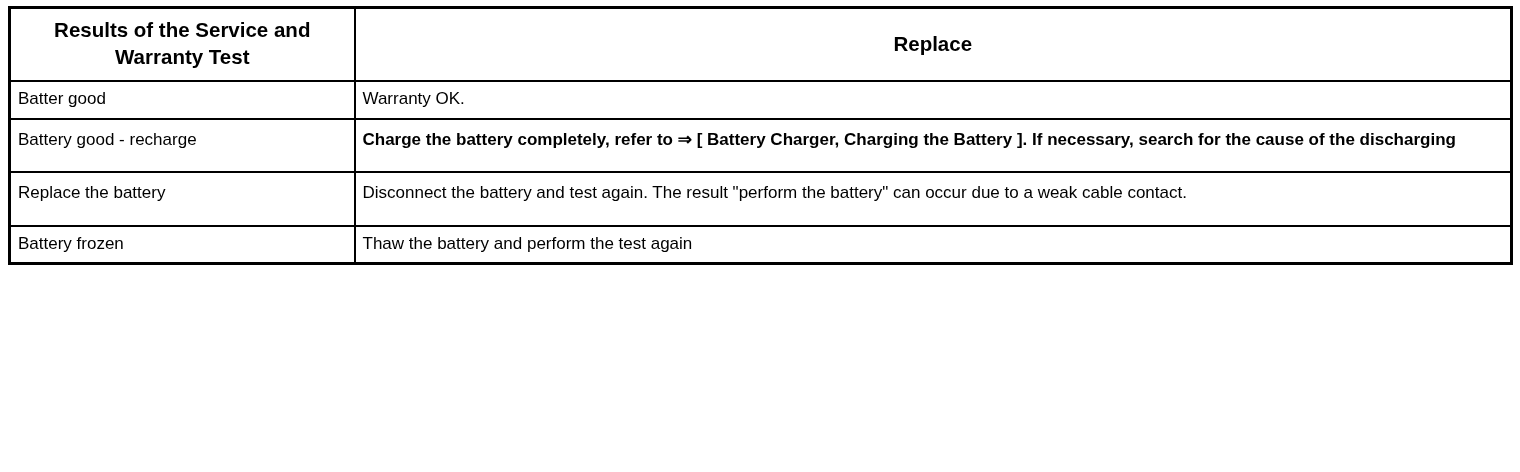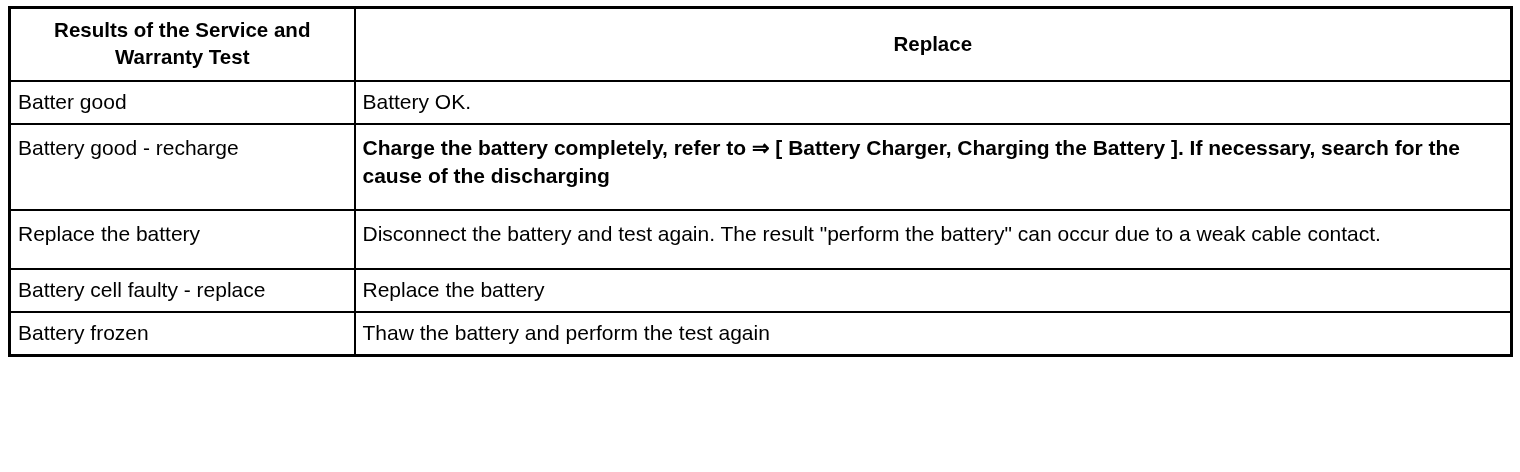--- a/index.html
+++ b/index.html
@@ -28,21 +28,21 @@
     border: 3px solid #000000;
   }
   table.doc-table col.col-result { width: 345px; }
   table.doc-table col.col-measures { width: 1157px; }
 
   table.doc-table th,
   table.doc-table td {
     border: 2px solid #000000;
     vertical-align: top;
     padding: 5px 7px 6px 7px;
-    font-size: 21px;
+    font-size: 17px;
     line-height: 1.32;
     font-weight: normal;
   }
   table.doc-table thead th {
     font-weight: bold;
     font-size: 20.5px;
     text-align: center;
     vertical-align: middle;
     padding-top: 8px;
     padding-bottom: 10px;
@@ -69,33 +69,29 @@
     </colgroup>
     <thead>
       <tr>
         <th class="head-result">Results of the Service and Warranty Test</th>
         <th class="head-measures">Replace</th>
       </tr>
     </thead>
     <tbody>
       <tr class="row-short">
         <td class="cell-result">Batter good</td>
-        <td class="cell-measures">Battery OK.</td>
+        <td class="cell-measures">Warranty OK.</td>
       </tr>
       <tr class="row-tall row-bold">
         <td class="cell-result">Battery good - recharge</td>
         <td class="cell-measures">Charge the battery completely, refer to ⇒ [ Battery Charger, Charging the Battery ]. If necessary, search for the cause of the discharging</td>
       </tr>
       <tr class="row-tall">
         <td class="cell-result">Replace the battery</td>
         <td class="cell-measures">Disconnect the battery and test again. The result "perform the battery" can occur due to a weak cable contact.</td>
       </tr>
       <tr class="row-short">
-        <td class="cell-result">Battery cell faulty - replace</td>
-        <td class="cell-measures">Replace the battery</td>
-      </tr>
-      <tr class="row-short">
         <td class="cell-result">Battery frozen</td>
         <td class="cell-measures">Thaw the battery and perform the test again</td>
       </tr>
     </tbody>
   </table>
 </div>
 
 </body></html>

